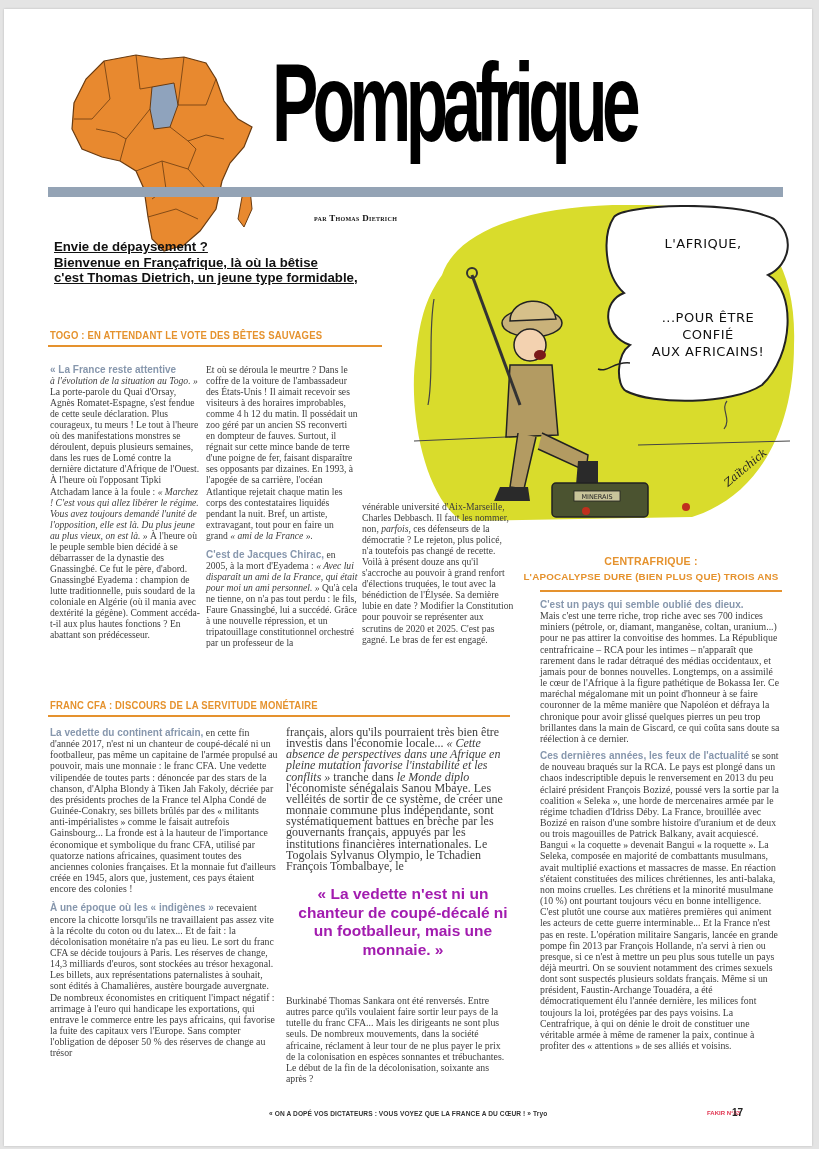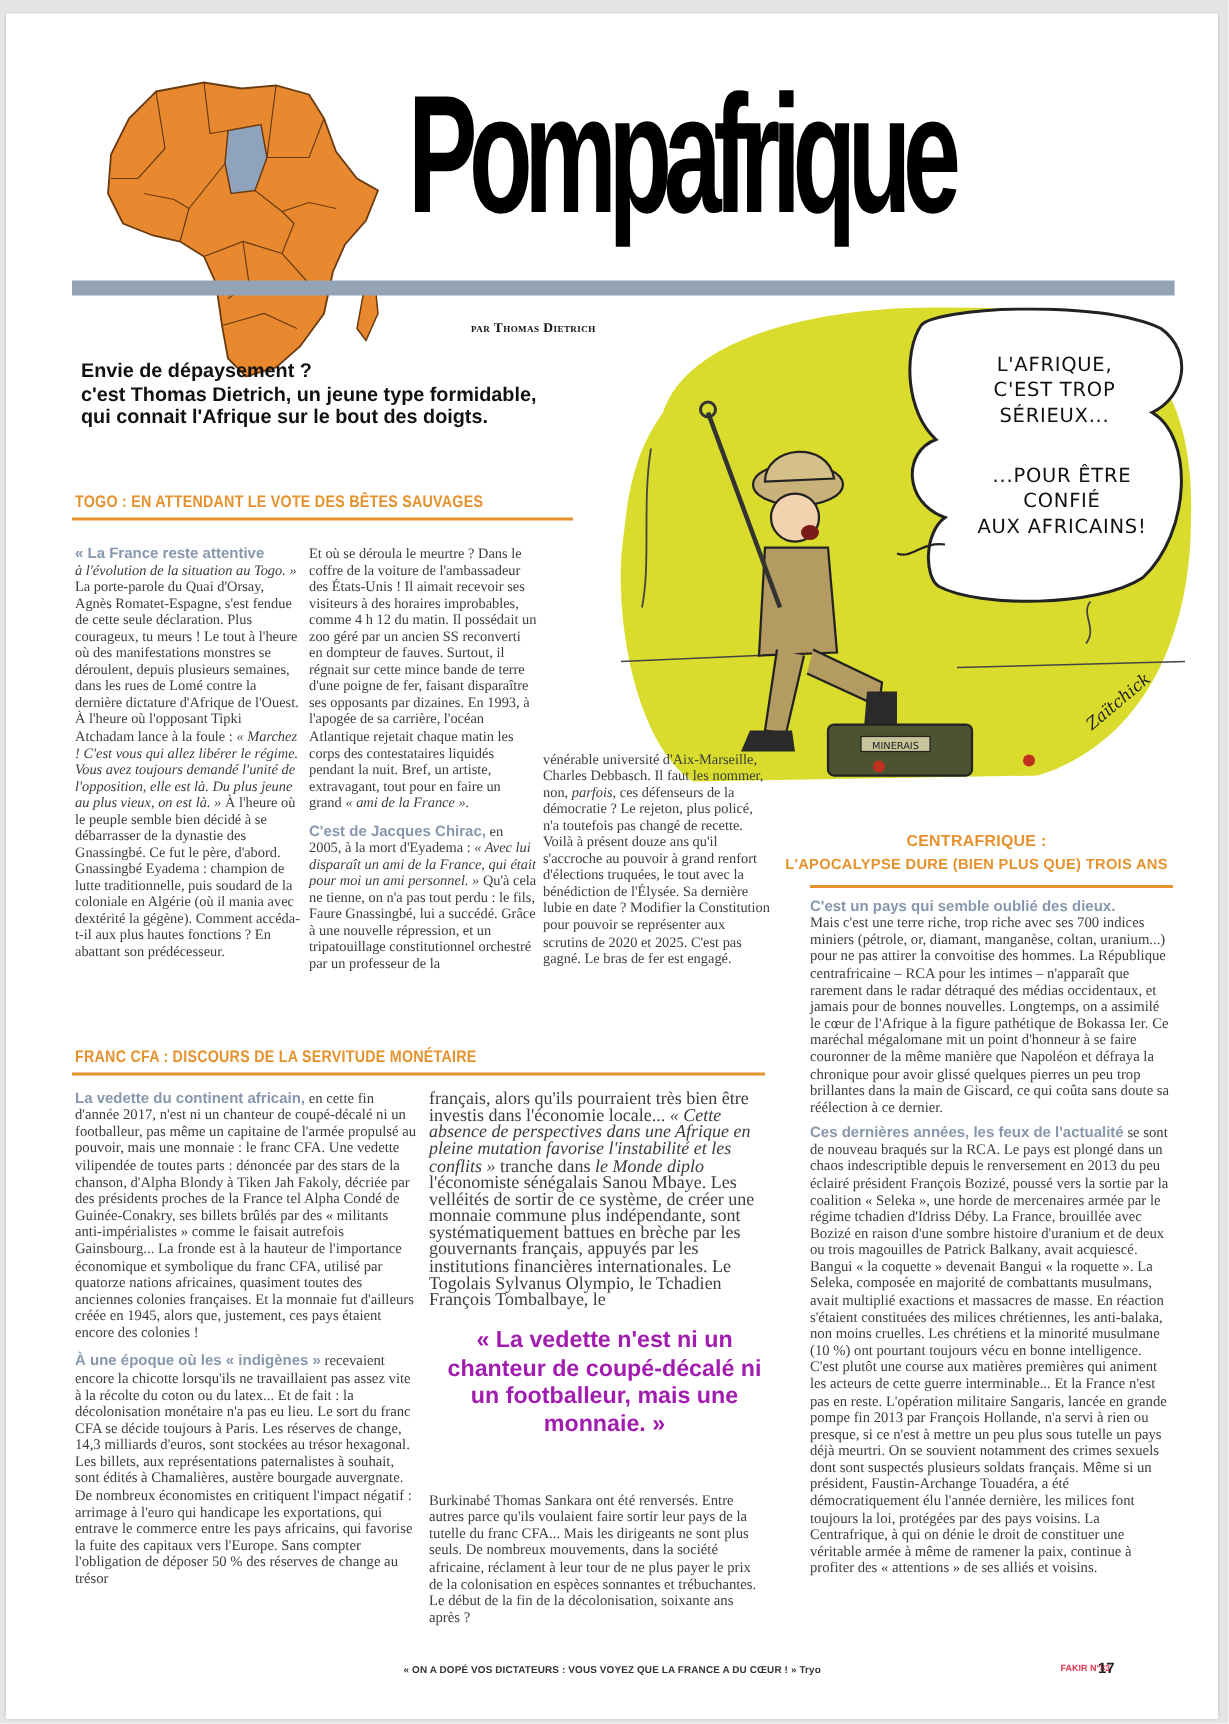--- a/index.html
+++ b/index.html
@@ -2,21 +2,21 @@
 <html><head>
 <meta charset="utf-8">
 <style>
   html,body{margin:0;padding:0;}
   body{width:819px;height:1149px;background:#e4e4e4;position:relative;overflow:hidden;font-family:"Liberation Serif",serif;color:#3a3a3a;}
   .page{position:absolute;left:4px;top:9px;width:808px;height:1137px;background:#fff;box-shadow:0 0 2px #bbb;}
   .abs{position:absolute;}
   .title{left:268px;top:38px;font-family:"Liberation Sans",sans-serif;font-weight:bold;font-size:112px;line-height:112px;letter-spacing:-9px;color:#000;transform:scaleX(0.62);transform-origin:left top;white-space:nowrap;}
   .bar{left:44px;top:178px;width:735px;height:10px;background:#94a3b5;}
   .byline{left:310px;top:204px;font-family:"Liberation Serif",serif;font-weight:bold;font-size:9px;letter-spacing:0.3px;font-variant:small-caps;color:#111;}
-  .intro{left:50px;top:230px;width:350px;font-family:"Liberation Sans",sans-serif;font-weight:bold;font-size:13.2px;line-height:15.5px;color:#111;}
+  .intro{left:50px;top:230px;width:350px;font-family:"Liberation Sans",sans-serif;font-weight:bold;font-size:13.2px;line-height:15.5px;color:#111;text-decoration:underline;}
   .sec-h{font-family:"Liberation Sans",sans-serif;font-weight:bold;color:#e5922e;font-size:11.2px;letter-spacing:0.2px;transform:scaleX(0.85);transform-origin:left top;white-space:nowrap;}
   .rule{height:2px;background:#e5922e;}
   .col{font-size:9.6px;line-height:11.05px;color:#3d3d3d;}
   .col p{margin:0;}
   .lead{font-family:"Liberation Sans",sans-serif;font-weight:bold;color:#8797ad;font-size:10px;}
   .it{font-style:italic;}
   .quote{left:292px;top:876px;width:214px;text-align:center;font-family:"Liberation Sans",sans-serif;font-weight:bold;font-size:15.5px;line-height:18.5px;color:#a21caf;}
   .footer{left:265px;top:1101px;font-family:"Liberation Sans",sans-serif;font-weight:bold;font-size:6.6px;color:#333;letter-spacing:0.1px;}
   .brand{left:703px;top:1101px;font-family:"Liberation Sans",sans-serif;font-weight:bold;font-size:6px;color:#e0334f;}
   .pageno{left:728px;top:1098px;font-family:"Liberation Sans",sans-serif;font-weight:bold;font-size:10px;color:#222;}
@@ -71,33 +71,32 @@
       <circle cx="70" cy="68" r="5" fill="none" stroke="#333" stroke-width="2"></circle>
       <rect x="150" y="278" width="96" height="34" rx="4" fill="#4b5330" stroke="#222" stroke-width="1.5"></rect>
       <rect x="172" y="286" width="46" height="10" fill="#c8c49a" stroke="#222" stroke-width="0.8"></rect>
       <text x="195" y="294" font-family="DejaVu Sans, sans-serif" font-size="6.5" text-anchor="middle" fill="#222">MINERAIS</text>
       <circle cx="184" cy="306" r="4" fill="#c0301e"></circle>
       <circle cx="284" cy="302" r="4" fill="#c0301e"></circle>
       <text x="326" y="282" font-family="DejaVu Serif, serif" font-style="italic" font-size="11" fill="#222" transform="rotate(-40 326 282)">Zaïtchick</text>
     </svg>
     <div class="abs speech" style="left:226px;top:30px;width:150px;">
       <div>L'AFRIQUE,</div>
-      <div>C'EST TROP SÉRIEUX...</div>
     </div>
     <div class="abs speech" style="left:232px;top:104px;width:148px;">
       <div>...POUR ÊTRE</div>
       <div>CONFIÉ</div>
       <div>AUX AFRICAINS!</div>
     </div>
   </div>
 
   <div class="abs intro">
     <div>Envie de dépaysement ?</div>
+    <div>Bienvenue en Françafrique, là où la bêtise</div>
     <div>c'est Thomas Dietrich, un jeune type formidable,</div>
-    <div>qui connait l'Afrique sur le bout des doigts.</div>
   </div>
 
   <div class="abs sec-h" style="left:46px;top:320px;">TOGO : EN ATTENDANT LE VOTE DES BÊTES SAUVAGES</div>
   <div class="abs rule" style="left:44px;top:336px;width:334px;"></div>
 
   <div class="abs col" style="left:46px;top:355px;width:152px;">
     <p><span class="lead">« La France reste attentive</span><br><span class="it">à l'évolution de la situation au Togo. »</span> <span>La porte-parole du Quai d'Orsay, Agnès Romatet-Espagne, s'est fendue de cette seule déclaration. Plus courageux, tu meurs ! Le tout à l'heure où des manifestations monstres se déroulent, depuis plusieurs semaines, dans les rues de Lomé contre la dernière dictature d'Afrique de l'Ouest. À l'heure où l'opposant Tipki Atchadam lance à la foule : </span><span class="it">« Marchez ! C'est vous qui allez libérer le régime. Vous avez toujours demandé l'unité de l'opposition, elle est là. Du plus jeune au plus vieux, on est là. »</span> <span>À l'heure où le peuple semble bien décidé à se débarrasser de la dynastie des Gnassingbé. Ce fut le père, d'abord. Gnassingbé Eyadema : champion de lutte traditionnelle, puis soudard de la coloniale en Algérie (où il mania avec dextérité la gégène). Comment accéda-t-il aux plus hautes fonctions ? En abattant son prédécesseur.</span></p>
   </div>
 
   <div class="abs col" style="left:202px;top:355px;width:152px;">

